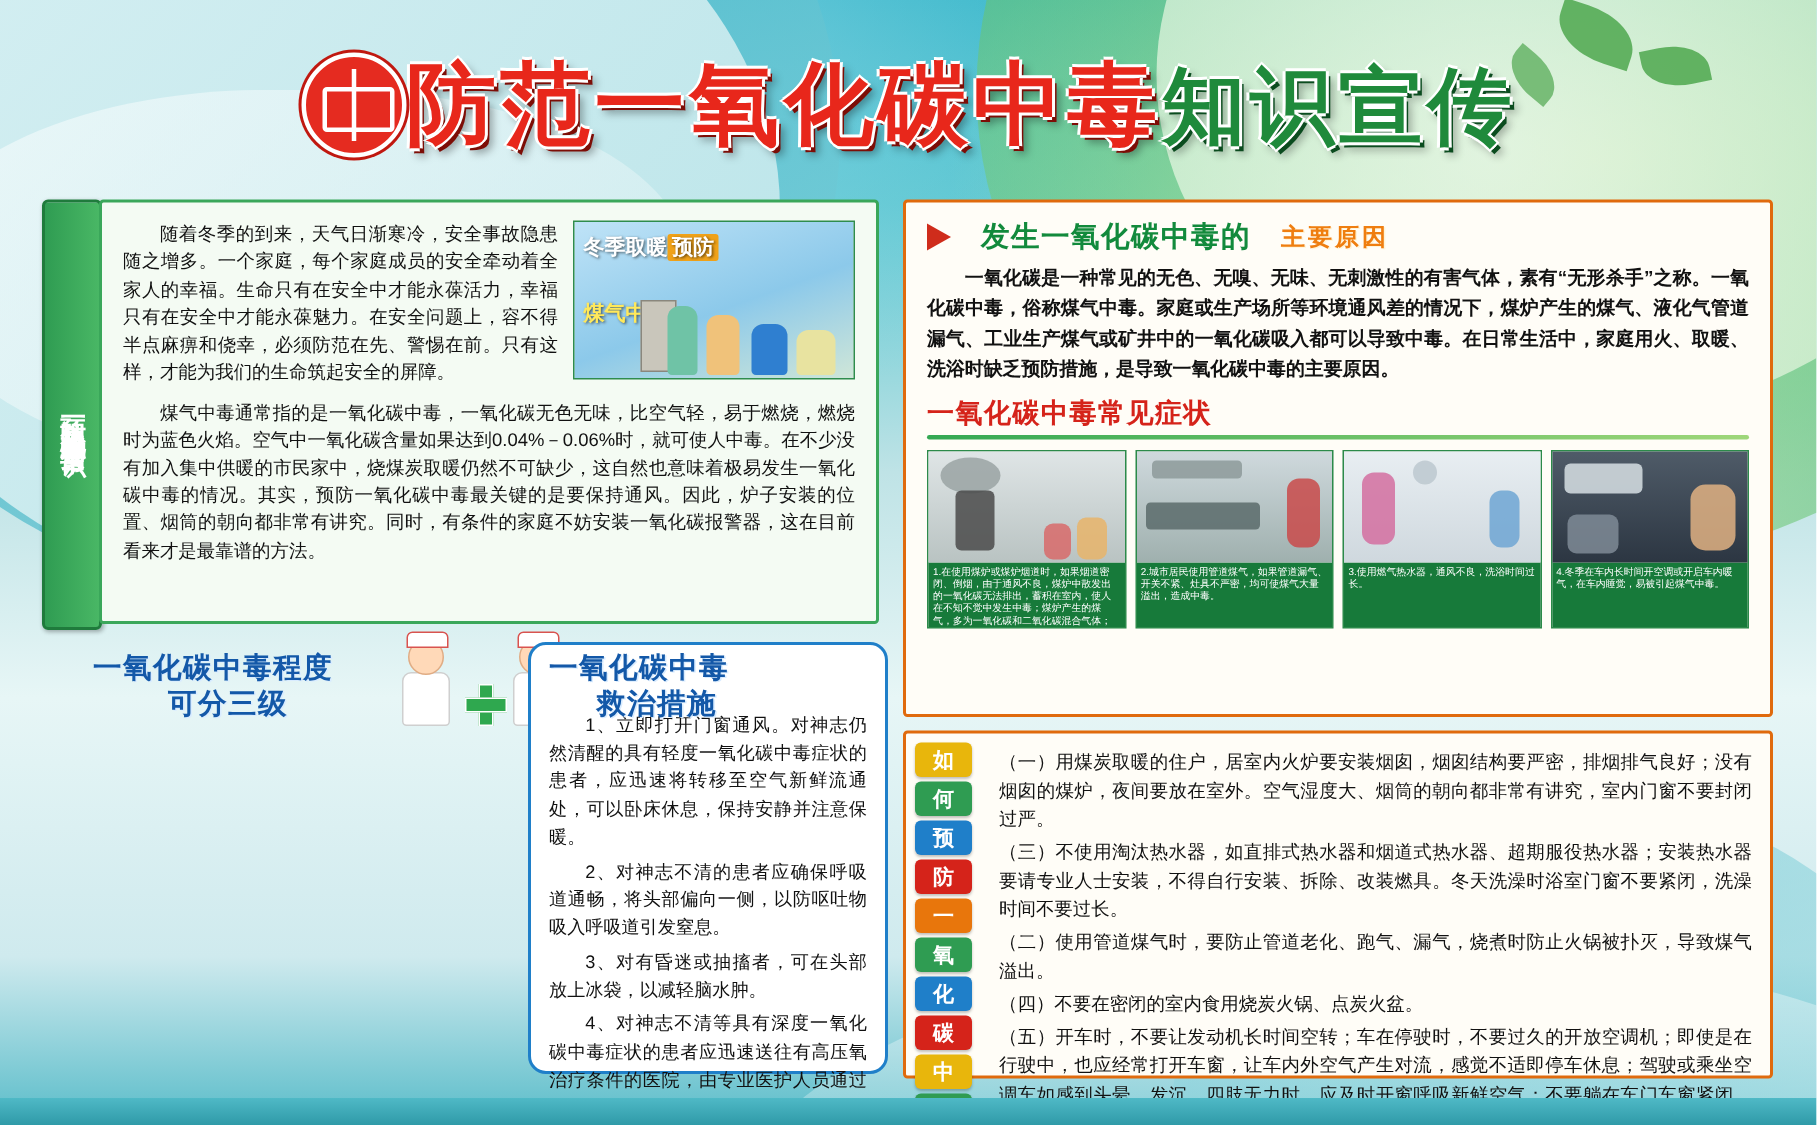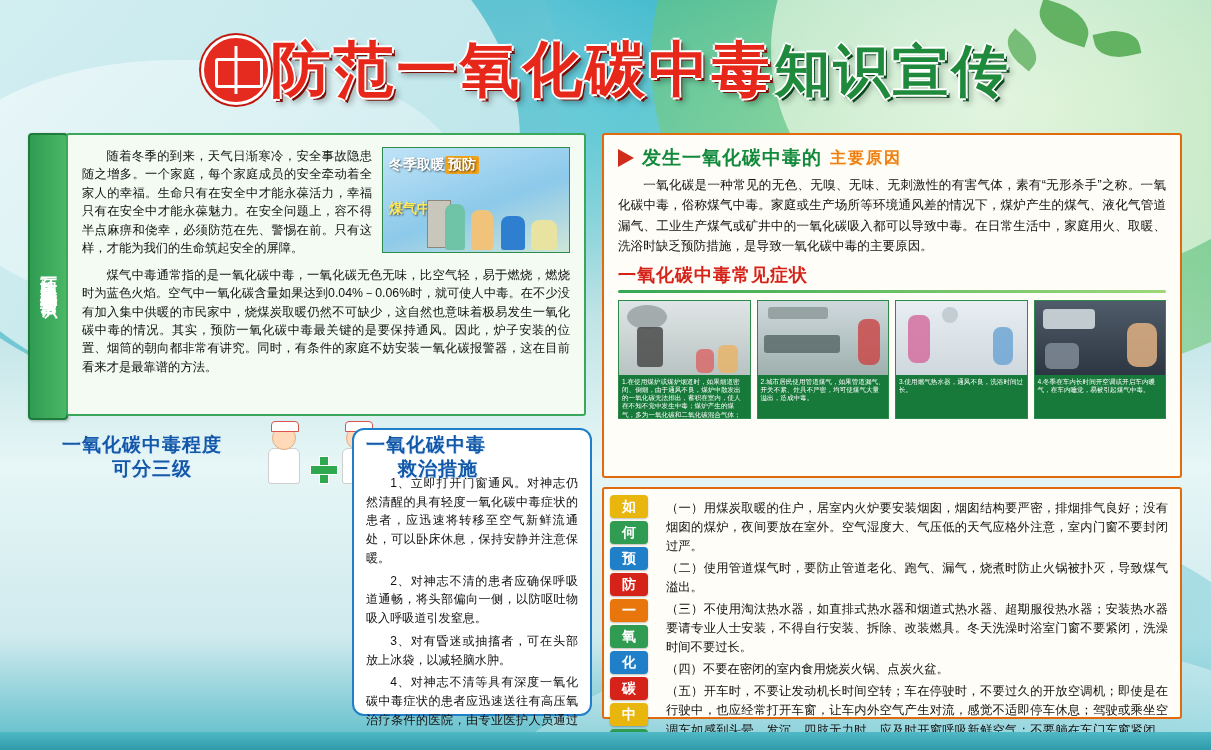--- a/index.html
+++ b/index.html
@@ -241,21 +241,21 @@
     left: 602px; top: 133px;
     width: 580px; height: 345px;
     border: 2px solid #e06a0d;
     border-radius: 3px;
     padding: 10px 14px 12px;
     background: #fffdf7;
   }
   .hdr-row {
     display: flex;
     align-items: center;
-    gap: 8px;
+    gap: 20px;
     margin-bottom: 4px;
   }
   .flag {
     width: 0; height: 0;
     border-left: 16px solid #cf2c1b;
     border-top: 9px solid transparent;
     border-bottom: 9px solid transparent;
   }
   .hdr-green {
     font-weight: bold;
@@ -270,20 +270,21 @@
     letter-spacing: 2px;
     text-shadow: 1px 1px 0 #fff4d8;
   }
   #cause-text {
     margin: 4px 0 6px;
     font-size: 12.6px;
     line-height: 1.62;
     text-align: justify;
     text-indent: 2em;
     color: #111;
+    font-weight: bold;
   }
   .hdr-red {
     font-weight: bold;
     font-size: 18px;
     color: #d5231a;
     letter-spacing: 1px;
   }
   .hdr-underline {
     height: 3px;
     background: linear-gradient(90deg,#34a853,#9fd77a);
@@ -592,23 +593,23 @@
       <li>1、立即打开门窗通风。对神志仍然清醒的具有轻度一氧化碳中毒症状的患者，应迅速将转移至空气新鲜流通处，可以卧床休息，保持安静并注意保暖。</li>
       <li>2、对神志不清的患者应确保呼吸道通畅，将头部偏向一侧，以防呕吐物吸入呼吸道引发窒息。</li>
       <li>3、对有昏迷或抽搐者，可在头部放上冰袋，以减轻脑水肿。</li>
       <li>4、对神志不清等具有深度一氧化碳中毒症状的患者应迅速送往有高压氧治疗条件的医院，由专业医护人员通过对症药物和专业器材对患者进行救治。</li>
     </ol>
   </div>
   <div class="blue-title" id="treat-t1">一氧化碳中毒</div>
   <div class="blue-title" id="treat-t2">救治措施</div>
 
   <div class="panel" id="box-advice">
-    <p>（一）用煤炭取暖的住户，居室内火炉要安装烟囱，烟囱结构要严密，排烟排气良好；没有烟囱的煤炉，夜间要放在室外。空气湿度大、气压低的天气应格外注意，室内门窗不要封闭过严。</p>
+    <p>（一）用煤炭取暖的住户，居室内火炉要安装烟囱，烟囱结构要严密，排烟排气良好；没有烟囱的煤炉，夜间要放在室外。空气湿度大、烟筒的朝向都非常有讲究，室内门窗不要封闭过严。</p>
+    <p>（三）不使用淘汰热水器，如直排式热水器和烟道式热水器、超期服役热水器；安装热水器要请专业人士安装，不得自行安装、拆除、改装燃具。冬天洗澡时浴室门窗不要紧闭，洗澡时间不要过长。</p>
     <p>（二）使用管道煤气时，要防止管道老化、跑气、漏气，烧煮时防止火锅被扑灭，导致煤气溢出。</p>
-    <p>（三）不使用淘汰热水器，如直排式热水器和烟道式热水器、超期服役热水器；安装热水器要请专业人士安装，不得自行安装、拆除、改装燃具。冬天洗澡时浴室门窗不要紧闭，洗澡时间不要过长。</p>
     <p>（四）不要在密闭的室内食用烧炭火锅、点炭火盆。</p>
     <p>（五）开车时，不要让发动机长时间空转；车在停驶时，不要过久的开放空调机；即使是在行驶中，也应经常打开车窗，让车内外空气产生对流，感觉不适即停车休息；驾驶或乘坐空调车如感到头晕、发沉、四肢无力时，应及时开窗呼吸新鲜空气；不要躺在车门车窗紧闭、开着空调的汽车内睡觉；长途行车，开内循环，定期开窗通风。</p>
   </div>
   <div id="advice-strip">
     <div class="chip" style="background: rgb(232, 182, 12);">如</div>
     <div class="chip" style="background: rgb(47, 156, 82);">何</div>
     <div class="chip" style="background: rgb(31, 127, 201);">预</div>
     <div class="chip" style="background: rgb(213, 35, 26);">防</div>
     <div class="chip" style="background: rgb(232, 118, 12);">一</div>
     <div class="chip" style="background: rgb(47, 156, 82);">氧</div>

